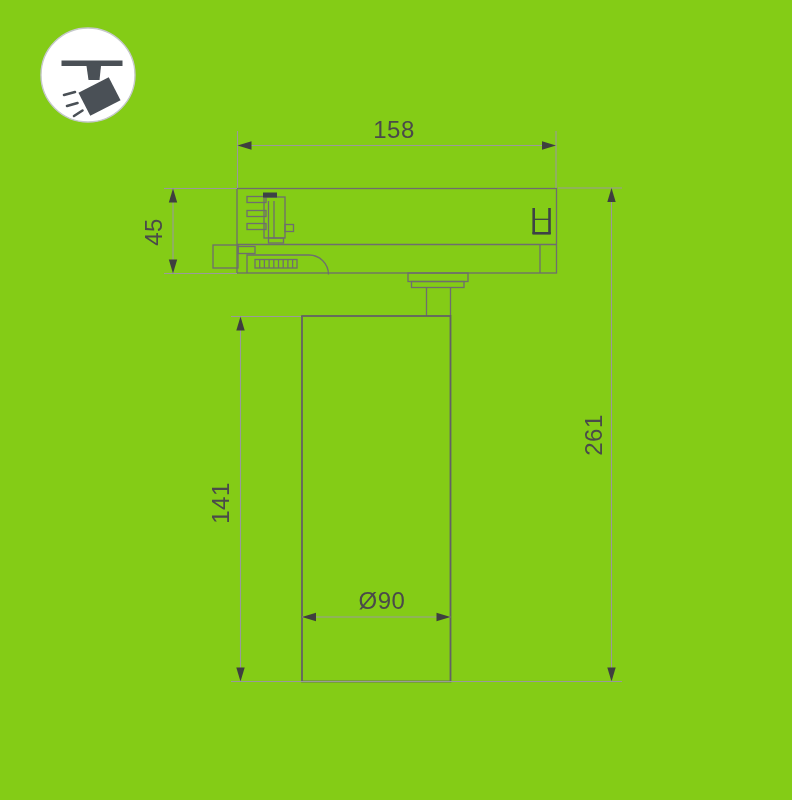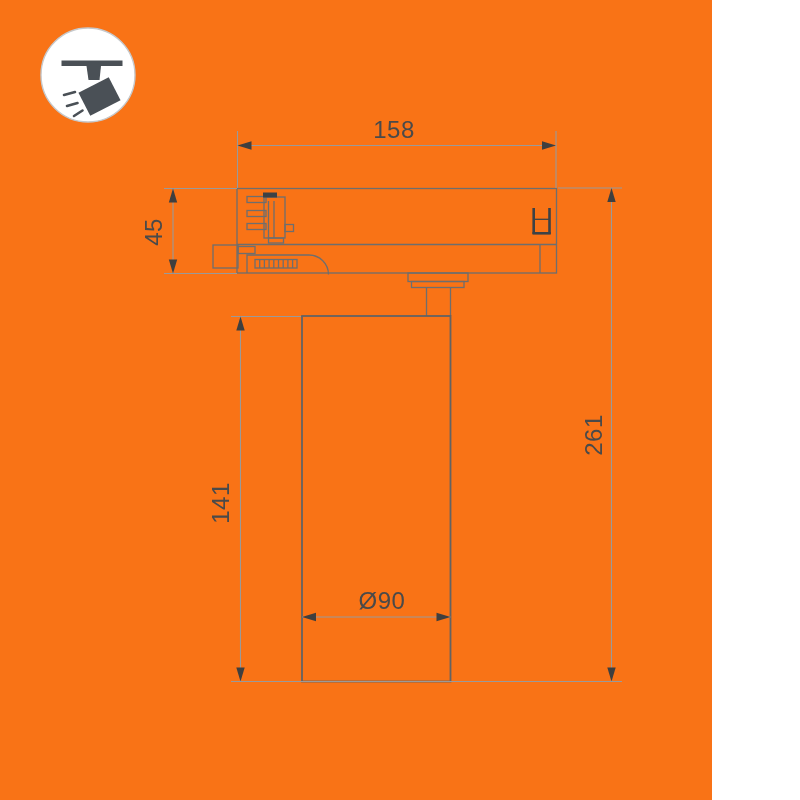--- a/index.html
+++ b/index.html
@@ -3,23 +3,23 @@
 <meta charset="utf-8">
 <style>
   html, body {
     margin: 0;
     padding: 0;
     background: #ffffff;
     font-family: "Liberation Sans", sans-serif;
   }
   .canvas {
     position: relative;
-    width: 712px;
+    width: 792px;
     height: 800px;
-    background: #f97316;
+    background: #84cc16;
     overflow: hidden;
   }
   svg { display: block; }
   text {
     font-family: "Liberation Sans", "DejaVu Sans", sans-serif;
     fill: #4a4a4a;
     font-size: 24px;
     letter-spacing: 0.5px;
   }
 </style>

